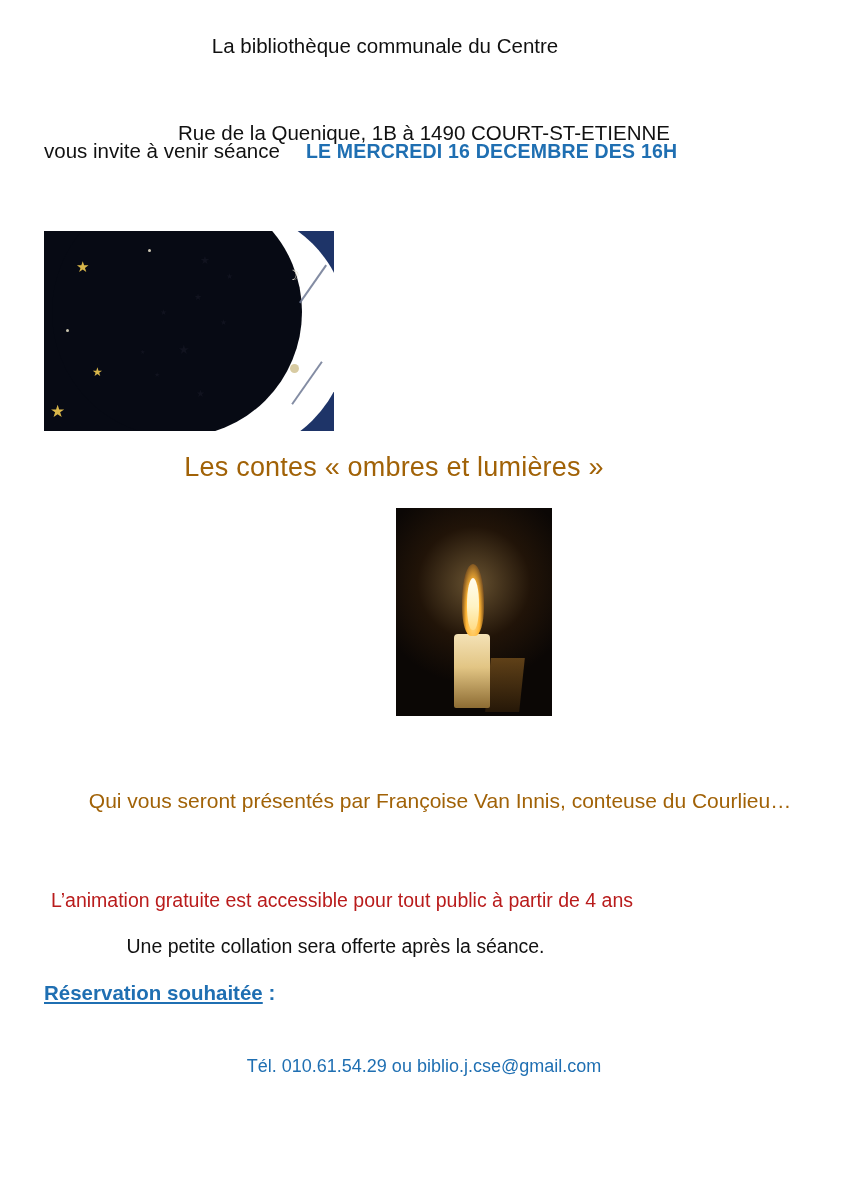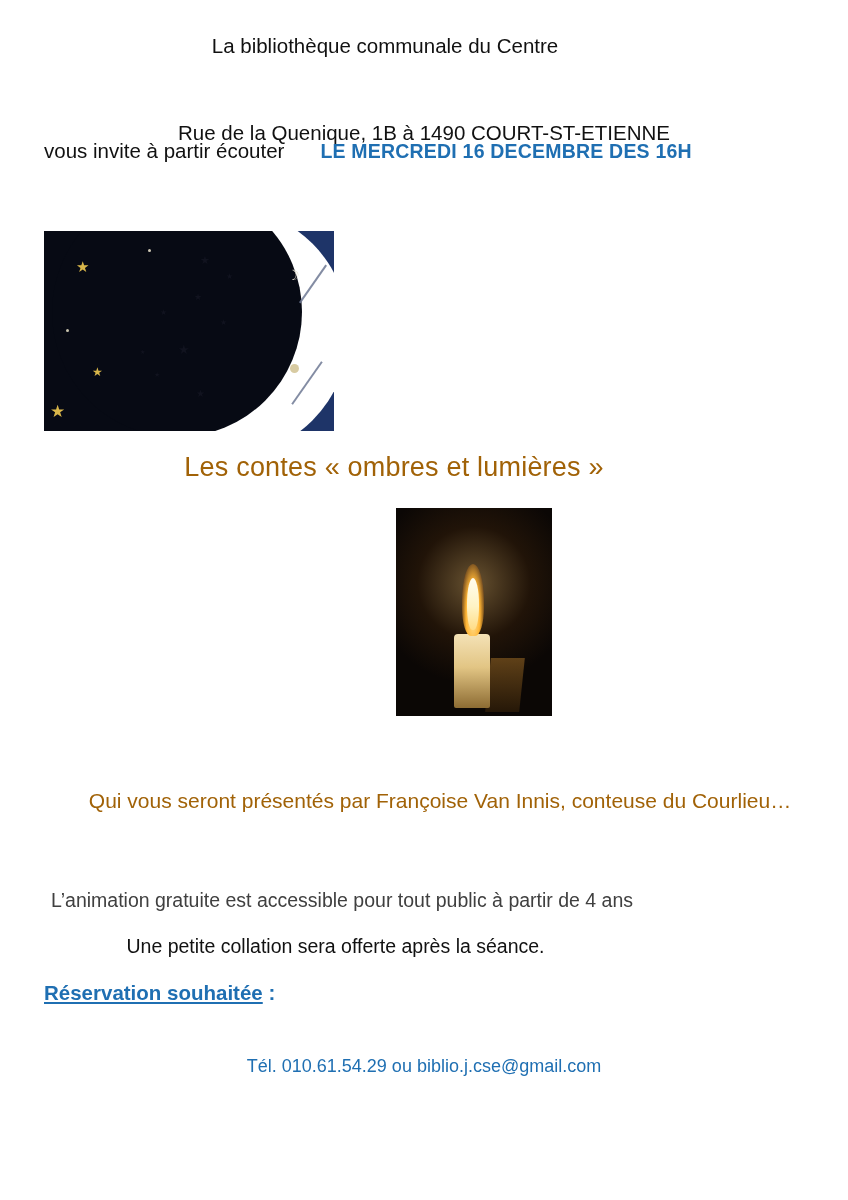--- a/index.html
+++ b/index.html
@@ -50,21 +50,21 @@
   .header-3 {
     left: 44px;
     top: 139px;
     font-size: 20.5px;
     color: #111111;
   }
 
   .header-3-strong {
     font-weight: bold;
     color: #1F6FB2;
-    margin-left: 36px;
+    margin-left: 26px;
     font-size: 19.5px;
     letter-spacing: 0.2px;
   }
 
   
   .moon-image {
     position: absolute;
     left: 44px;
     top: 231px;
     width: 290px;
@@ -199,21 +199,21 @@
     font-size: 21px;
     color: #a16207;
     padding-left: 16px;
   }
   .line-gratuite {
     left: 0;
     top: 889px;
     width: 684px;
     text-align: center;
     font-size: 19.5px;
-    color: #404040;
+    color: #b91c1c;
   }
   .line-collation {
     left: 0;
     top: 935px;
     width: 671px;
     text-align: center;
     font-size: 19.5px;
     color: #111111;
   }
   .line-reservation {
@@ -243,21 +243,21 @@
 </style>
 </head>
 <body>
 
 <div class="page">
 
   <div class="line header-1">La bibliothèque communale du Centre</div>
   <div class="line header-2">Rue de la Quenique, 1B à 1490 COURT-ST-ETIENNE</div>
 
   <div class="line header-3">
-    <span>vous invite à partir écouter</span><span class="header-3-strong">LE MERCREDI 16 DECEMBRE DES 16H</span>
+    <span>vous invite à venir séance</span><span class="header-3-strong">LE MERCREDI 16 DECEMBRE DES 16H</span>
   </div>
 
   <div class="moon-image">
     <div class="moon-wedge"></div>
     <div class="moon-big"></div>
     <div class="moon-cut"></div>
 
     <div class="star gold" style="left:32px; top:28px; font-size:15px;">★</div>
     <div class="star gold" style="left:48px; top:135px; font-size:12px;">★</div>
     <div class="star gold" style="left:6px; top:172px; font-size:17px;">★</div>

